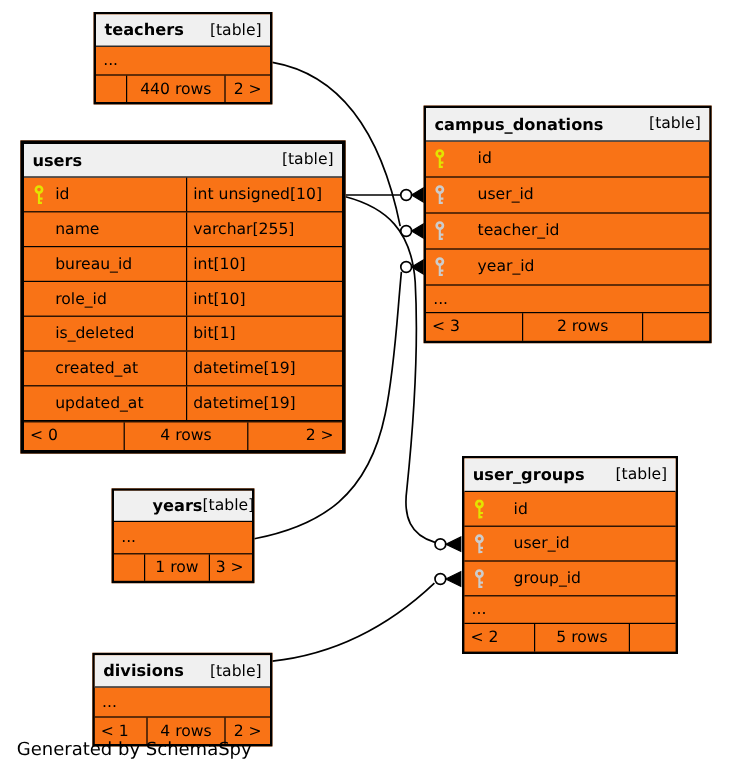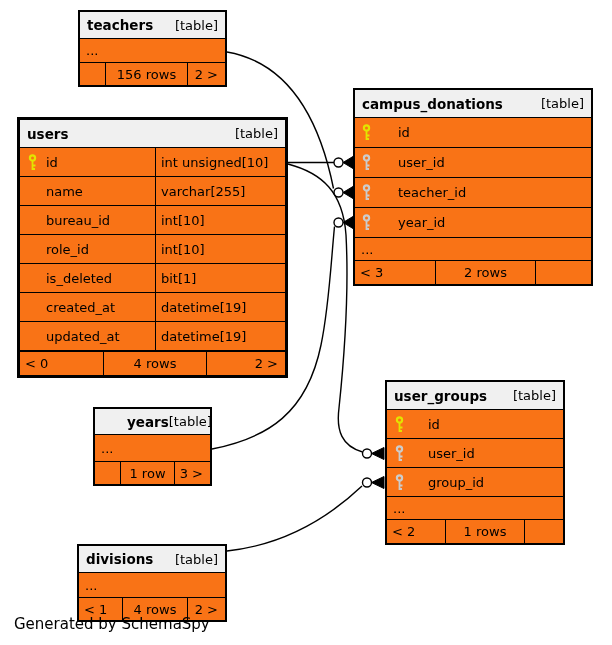--- a/index.html
+++ b/index.html
@@ -116,21 +116,21 @@
   </svg>
 
   <div class="dbtable" id="t-teachers">
     <div class="thead">
       <span class="tname">teachers</span>
       <span class="ttag">[table]</span>
     </div>
     <div class="ellipsisrow">...</div>
     <div class="tfoot">
       <span class="cell l f1"></span>
-      <span class="cell c f2">156 rows</span>
+      <span class="cell c f2">440 rows</span>
       <span class="cell r f3">2 &gt;</span>
     </div>
   </div>
 
   <div class="dbtable focus" id="t-users">
     <div class="thead">
       <span class="tname">users</span>
       <span class="ttag">[table]</span>
     </div>
     <div class="trow">
@@ -271,21 +271,21 @@
         <svg class="keyicon" viewBox="0 0 9 17" width="9" height="17">
             <circle cx="4.5" cy="4" r="2.6" fill="none" stroke="#cccccc" stroke-width="2.2"></circle>
             <path d="M4.5,6.5 V16 M4.5,11.5 H7.5 M4.5,15 H7" stroke="#cccccc" stroke-width="1.8" fill="none"></path>
           </svg>
       </span>
       <span class="cname">group_id</span>
     </div>
     <div class="ellipsisrow">...</div>
     <div class="tfoot">
       <span class="cell l f1">&lt; 2</span>
-      <span class="cell c f2">1 rows</span>
+      <span class="cell c f2">5 rows</span>
       <span class="cell r f3"></span>
     </div>
   </div>
 
   <div class="dbtable" id="t-years">
     <div class="thead">
       <span class="tname">years</span>
       <span class="ttag">[table]</span>
     </div>
     <div class="ellipsisrow">...</div>

